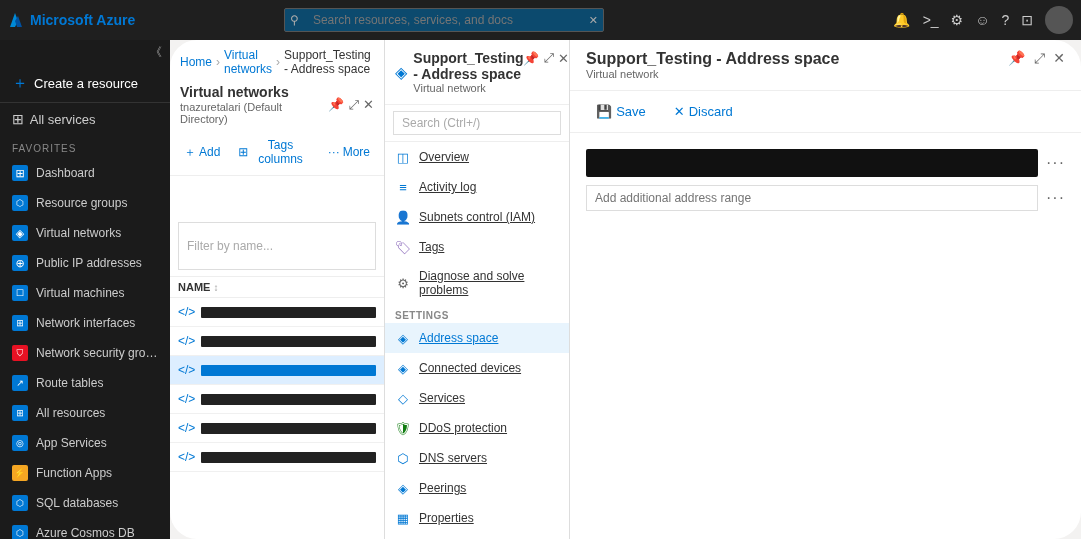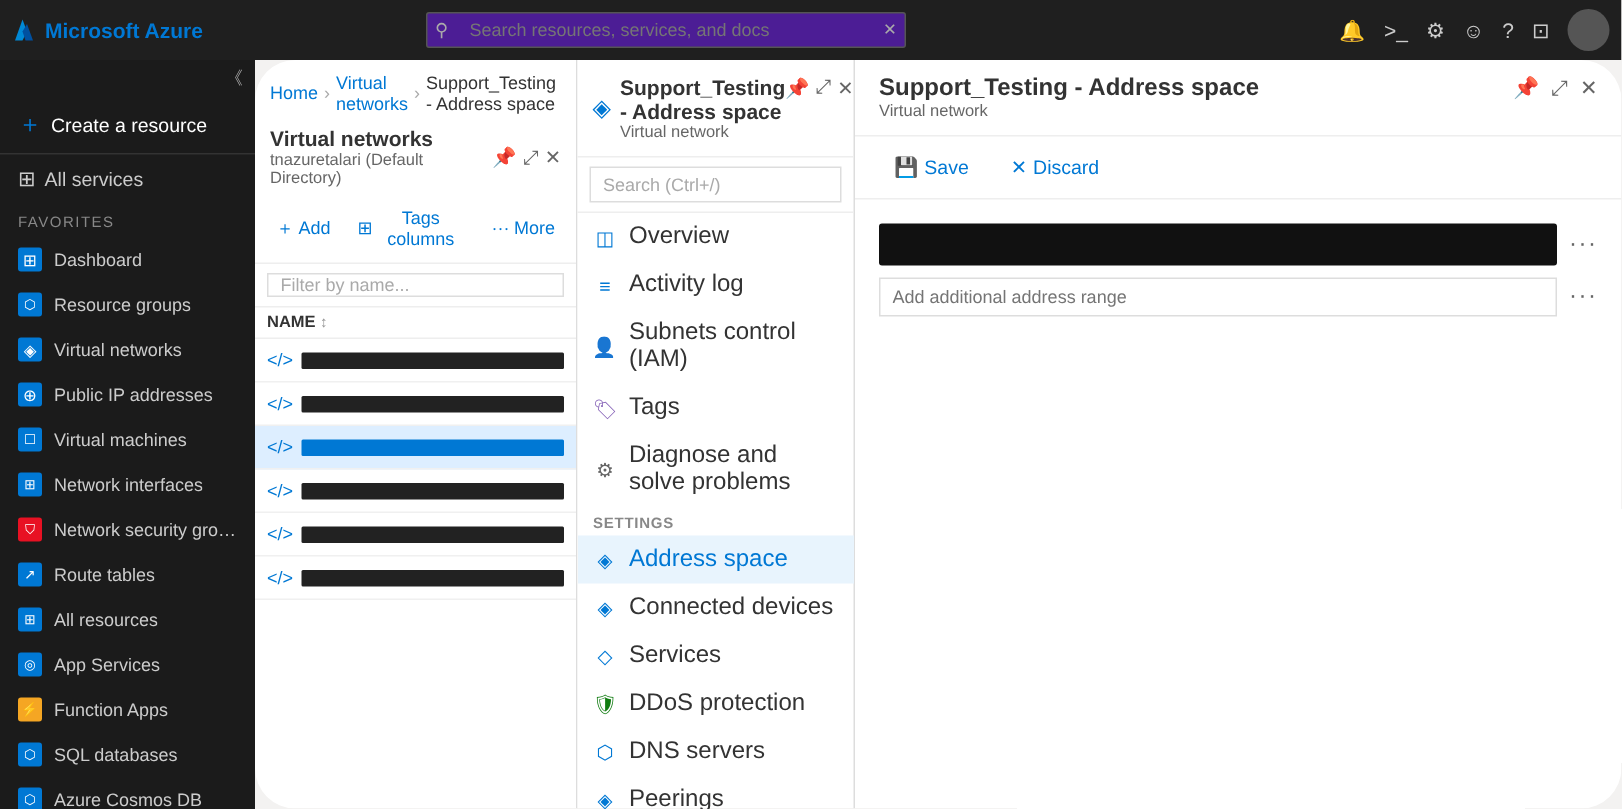--- a/index.html
+++ b/index.html
@@ -2,21 +2,21 @@
 <html><head>
   <meta charset="utf-8">
   <style>
     * { box-sizing: border-box; margin: 0; padding: 0; }
     body { font-family: 'Segoe UI', Arial, sans-serif; font-size: 13px; background: #f3f2f1; color: #333; display: flex; flex-direction: column; height: 539px; overflow: hidden; }
 
     
     .topbar { background: #1f1f1f; height: 40px; display: flex; align-items: center; padding: 0 8px; gap: 8px; flex-shrink: 0; }
     .ms-azure-logo { color: #0078d4; font-size: 14px; font-weight: 600; display: flex; align-items: center; gap: 4px; white-space: nowrap; }
     .topbar-search { flex: 1; max-width: 320px; margin: 0 auto; position: relative; }
-    .topbar-search input { width: 100%; background: #4c1d95; border: 1px solid #555; color: #ccc; padding: 4px 28px 4px 28px; font-size: 12px; border-radius: 2px; outline: none; }
+    .topbar-search input { width: 100%; background: #0c4a6e; border: 1px solid #555; color: #ccc; padding: 4px 28px 4px 28px; font-size: 12px; border-radius: 2px; outline: none; }
     .topbar-search .search-icon-top { position: absolute; left: 6px; top: 50%; transform: translateY(-50%); color: #aaa; font-size: 12px; }
     .topbar-search .clear-icon { position: absolute; right: 6px; top: 50%; transform: translateY(-50%); color: #aaa; font-size: 11px; cursor: pointer; }
     .topbar-icons { display: flex; align-items: center; gap: 12px; margin-left: auto; }
     .topbar-icon { color: #ccc; font-size: 14px; cursor: pointer; }
     .topbar-avatar { width: 28px; height: 28px; background: #555; border-radius: 50%; }
 
     
     .main-layout { display: flex; flex: 1; overflow: hidden; }
 
     
@@ -35,21 +35,21 @@
     
     .content-area { flex: 1; display: flex; overflow: hidden; border-radius: 27px; }
 
     
     .panel-vnet { width: 215px; background: #fff; border-right: 1px solid #ddd; display: flex; flex-direction: column; flex-shrink: 0; }
     .panel-title { font-size: 14px; font-weight: 600; color: #333; }
     .panel-subtitle { font-size: 11px; color: #666; margin-top: 1px; }
     .panel-toolbar { display: flex; align-items: center; gap: 6px; padding: 6px 8px; border-bottom: 1px solid #eee; flex-shrink: 0; }
     .btn-small { display: flex; align-items: center; gap: 3px; padding: 3px 6px; border: none; background: none; color: #0078d4; cursor: pointer; font-size: 12px; }
     .filter-box { padding: 6px 8px; border-bottom: 1px solid #eee; }
-    .filter-input { width: 100%; border: 1px solid #ddd; padding: 0 8px; font-size: 12px; color: #333; outline: none; }
+    .filter-input { width: 100%; border: 1px solid #ddd; padding: 16px 8px; font-size: 12px; color: #333; outline: none; margin-top: 40px; }
     .filter-input::placeholder { color: #aaa; }
     .name-header { padding: 4px 8px; font-size: 11px; font-weight: 600; color: #333; display: flex; align-items: center; gap: 3px; border-bottom: 1px solid #eee; }
     .vnet-list { overflow-y: auto; flex: 1; }
     .vnet-item { display: flex; align-items: center; gap: 6px; padding: 7px 8px; cursor: pointer; border-bottom: 1px solid #f0f0f0; }
     .vnet-item.active { background: #ddeeff; }
     .vnet-icon { color: #0078d4; font-size: 12px; flex-shrink: 0; }
     .panel-pin { cursor: pointer; color: #666; }
     .panel-close { cursor: pointer; color: #666; }
     .panel-expand { cursor: pointer; color: #666; }
     .vnet-item-name-bar { height: 11px; background: #222; border-radius: 1px; flex: 1; }
@@ -57,21 +57,21 @@
     
     .panel-middle { width: 185px; background: #fff; border-right: 1px solid #ddd; display: flex; flex-direction: column; flex-shrink: 0; }
     .panel-middle-header { padding: 10px; border-bottom: 1px solid #eee; display: flex; justify-content: space-between; align-items: flex-start; flex-shrink: 0; }
     .panel-middle-search { padding: 6px 8px; border-bottom: 1px solid #eee; flex-shrink: 0; }
     .panel-middle-search input { width: 100%; border: 1px solid #ddd; padding: 4px 8px; font-size: 12px; outline: none; }
     .panel-middle-search input::placeholder { color: #aaa; }
     .menu-section-label { padding: 6px 10px 2px; font-size: 10px; color: #888; font-weight: 600; text-transform: uppercase; letter-spacing: 0.5px; }
     .menu-item { display: flex; align-items: center; gap: 8px; padding: 7px 10px; cursor: pointer; color: #333; }
     .menu-item.active { background: #e8f4fd; color: #0078d4; }
     .menu-item .menu-icon { width: 16px; height: 16px; display: flex; align-items: center; justify-content: center; font-size: 13px; color: #0078d4; flex-shrink: 0; }
-    .menu-item-label { font-size: 16px; }
+    .menu-item-label { font-size: 12px; text-decoration: underline; }
 
     
     .panel-right { flex: 1; background: #fff; display: flex; flex-direction: column; overflow: hidden; }
     .panel-right-header { padding: 10px 16px; border-bottom: 1px solid #eee; display: flex; justify-content: space-between; align-items: flex-start; flex-shrink: 0; }
     .panel-right-title { font-size: 16px; font-weight: 600; color: #333; }
     .panel-right-subtitle { font-size: 11px; color: #666; }
     .panel-right-toolbar { display: flex; align-items: center; gap: 8px; padding: 8px 16px; border-bottom: 1px solid #eee; flex-shrink: 0; }
     .btn-save { display: flex; align-items: center; gap: 4px; padding: 5px 10px; background: none; border: none; color: #0078d4; cursor: pointer; font-size: 13px; }
     .btn-discard { display: flex; align-items: center; gap: 4px; padding: 5px 10px; background: none; border: none; color: #0078d4; cursor: pointer; font-size: 13px; }
     .address-content { padding: 16px; flex: 1; overflow-y: auto; }

